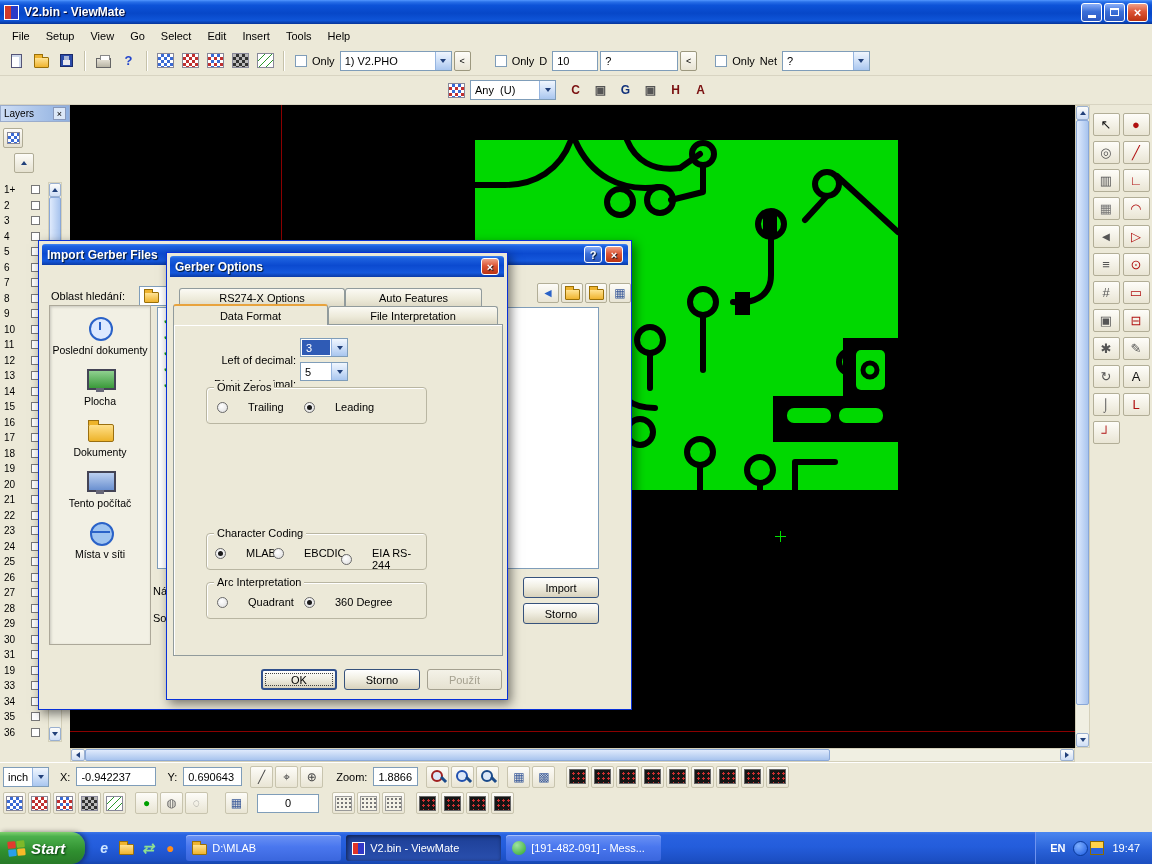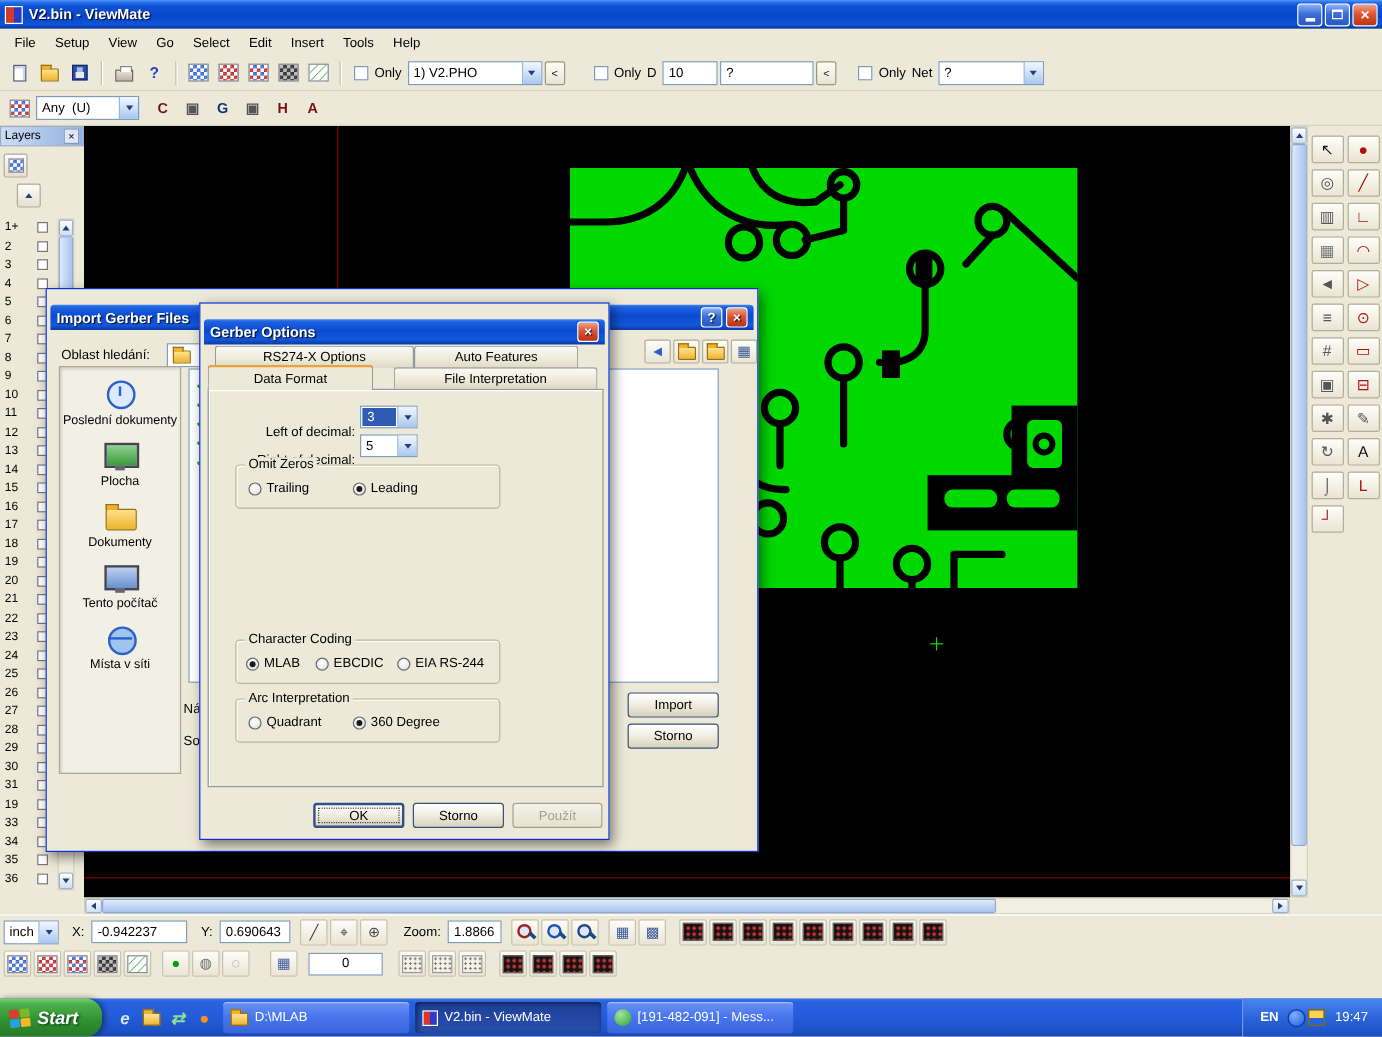--- a/index.html
+++ b/index.html
@@ -14,21 +14,21 @@
 .winbtns{display:flex;gap:2px;}
 .winbtn{width:21px;height:19px;border:1px solid #fff;border-radius:3px;background:linear-gradient(180deg,#8cb0f8,#3a6fd8 45%,#2a57c0);display:flex;align-items:center;justify-content:center;color:#fff;font-size:13px;font-weight:bold;}
 .winbtn.close{background:linear-gradient(180deg,#f0a088,#dd5535 45%,#bb3311);}
 .gl-min{width:8px;height:3px;background:#fff;margin-top:9px;}
 .gl-res{width:9px;height:8px;border:1px solid #fff;border-top-width:2px;}
 
 .menubar{position:absolute;left:0;top:24px;width:1152px;height:24px;background:#ECE9D8;display:flex;align-items:center;padding-left:4px;border-bottom:1px solid #e2deca;}
 .menu-item{padding:3px 8px;}
 .tbrow{position:absolute;left:0;width:1152px;background:#ECE9D8;display:flex;align-items:center;padding-left:5px;gap:2px;border-bottom:1px solid #d8d4c2;}
 #toolbar1{top:46px;height:30px;}
-#toolbar2{top:76px;height:29px;}
+#toolbar2{top:76px;height:29px;justify-content:center;}
 .icons{display:inline-flex;align-items:center;gap:2px;}
 .tbtn{width:23px;height:22px;display:inline-flex;align-items:center;justify-content:center;border:1px solid transparent;border-radius:2px;}
 .sep{width:2px;height:20px;border-left:1px solid #c6c2aa;border-right:1px solid #fff;margin:0 4px;}
 .cb{width:12px;height:12px;background:#fff;border:1px solid #7F9DB9;margin:0 3px 0 4px;display:inline-block;}
 .lbl{margin-right:3px;white-space:nowrap;}
 .combo{display:inline-flex;align-items:stretch;height:20px;background:#fff;border:1px solid #7F9DB9;}
 .combo .val{flex:1;display:flex;align-items:center;padding:0 4px;overflow:hidden;white-space:nowrap;}
 .combo .val.sel{background:#2f5bb5;color:#fff;margin:1px;}
 .combo .drop{width:16px;display:flex;align-items:center;justify-content:center;background:linear-gradient(180deg,#f0f6fe,#cfe0f8 50%,#a9c6ef);border-left:1px solid #96b5e0;}
 .field{height:20px;background:#fff;border:1px solid #7F9DB9;display:inline-flex;align-items:center;padding:0 4px;}
@@ -86,21 +86,21 @@
 #palette{position:absolute;left:1091px;top:113px;width:60px;display:grid;grid-template-columns:27px 27px;gap:5px 3px;justify-content:center;}
 .ptool{width:27px;height:23px;border:1px solid #b2ae97;border-radius:2px;background:linear-gradient(#fefdf9,#e9e5d4);display:inline-flex;align-items:center;justify-content:center;}
 .ptool .ick{font-size:13px;width:21px;height:19px;}
 
 #status1{position:absolute;left:0;top:762px;width:1152px;height:28px;background:#ECE9D8;display:flex;align-items:center;padding-left:3px;gap:3px;border-top:1px solid #fff;}
 #status2{position:absolute;left:0;top:790px;width:1152px;height:26px;background:#ECE9D8;display:flex;align-items:center;padding-left:3px;gap:3px;}
 .sunkbox{background:#fff;border:1px solid #7F9DB9;height:19px;display:inline-flex;align-items:center;padding:0 4px;overflow:hidden;white-space:nowrap;}
 #status1 .tbtn,#status2 .tbtn{border:1px solid #c8c4ae;background:linear-gradient(#fdfcf8,#e9e5d4);}
 
 .dialog{position:absolute;background:#ECE9D8;border:1px solid #0831D9;box-shadow:3px 4px 10px rgba(0,0,0,.5);}
-.dlg-title{position:absolute;left:3px;top:3px;right:3px;height:21px;display:flex;align-items:center;padding:0 5px;color:#fff;font-weight:bold;font-size:12px;text-shadow:1px 1px 1px #012;background:linear-gradient(180deg,#3d85f5 0%,#1e62e0 10%,#0b4ad0 45%,#1558dc 80%,#0a3aa6 100%);border-radius:3px 3px 0 0;gap:3px;margin-top:10px;}
+.dlg-title{position:absolute;left:3px;top:3px;right:3px;height:21px;display:flex;align-items:center;padding:0 5px;color:#fff;font-weight:bold;font-size:12px;text-shadow:1px 1px 1px #012;background:linear-gradient(180deg,#3d85f5 0%,#1e62e0 10%,#0b4ad0 45%,#1558dc 80%,#0a3aa6 100%);border-radius:3px 3px 0 0;gap:3px;}
 .dlg-title .t{flex:1;}
 .dlg-btn{width:18px;height:17px;border:1px solid #fff;border-radius:3px;display:flex;align-items:center;justify-content:center;color:#fff;font-size:11px;font-weight:bold;background:linear-gradient(180deg,#8cb0f8,#3a6fd8 45%,#2a57c0);}
 .dlg-btn.close{background:linear-gradient(180deg,#f0a088,#dd5535 45%,#bb3311);}
 .places{position:absolute;left:10px;top:64px;width:102px;height:340px;background:#f2f0e4;border:1px solid #aca899;box-shadow:inset 1px 1px 3px rgba(0,0,0,.18);display:flex;flex-direction:column;align-items:center;padding-top:10px;gap:11px;}
 .place{width:96px;display:flex;flex-direction:column;align-items:center;gap:2px;text-align:center;font-size:10.5px;line-height:1.15;}
 .pi{width:30px;height:26px;position:relative;}
 .pi-recent::before{content:"";position:absolute;left:4px;top:1px;width:20px;height:20px;border:2px solid #2a62c8;border-radius:50%;background:#dce9ff;}
 .pi-recent::after{content:"";position:absolute;left:14px;top:6px;width:2px;height:8px;background:#2a62c8;}
 .pi-desktop::before{content:"";position:absolute;left:2px;top:2px;width:25px;height:17px;border:2px solid #445;background:linear-gradient(#8fd08f,#3a9a3a);}
 .pi-desktop::after{content:"";position:absolute;left:11px;top:21px;width:8px;height:4px;background:#667;}
@@ -112,23 +112,23 @@
 .pi-network::after{content:"";position:absolute;left:5px;top:11px;width:20px;height:2px;background:#2a62c8;}
 .filelist{position:absolute;left:118px;top:66px;width:442px;height:262px;background:#fff;border:1px solid #7F9DB9;padding:4px 0 0 2px;}
 .fcheck{color:#1b9a1b;font-weight:bold;font-size:11px;height:16px;display:flex;align-items:center;padding-left:3px;}
 .btn{position:absolute;height:21px;border:1px solid #36527c;border-radius:3px;background:linear-gradient(180deg,#ffffff,#f1efe3 45%,#d8d2bc);display:flex;align-items:center;justify-content:center;font-size:11px;font-family:inherit;}
 .btn.default{border:2px solid #30508c;outline:1px dotted #444;outline-offset:-5px;}
 .btn.disabled{color:#a5a190;border-color:#a5a190;background:linear-gradient(#f4f2e8,#e6e2d1);}
 .tabpanel{position:absolute;left:6px;top:71px;width:330px;height:332px;background:#ECE9D8;border:1px solid #919B9C;box-shadow:inset 1px 1px 0 #fff;}
 .tab{position:absolute;display:flex;align-items:center;justify-content:center;border:1px solid #919B9C;border-bottom:none;border-radius:3px 3px 0 0;background:linear-gradient(#fbfaf4,#ece9d8 60%,#dcd8c4);font-size:11px;}
 .tab.active{background:#ECE9D8;z-index:3;border-top:2px solid #e8a33d;}
 .rlab{position:absolute;width:110px;text-align:right;margin-top:12px;}
-.groupbox{position:absolute;border:1px solid #b9b6a2;border-radius:4px;box-shadow:inset 1px 1px 0 #fff;}
+.groupbox{position:absolute;border:1px solid #b9b6a2;border-radius:4px;box-shadow:inset 1px 1px 0 #fff;margin-left:10px;}
 .cap{position:absolute;top:-7px;left:7px;background:#ECE9D8;padding:0 3px;font-size:11px;}
-.ropt{position:absolute;display:flex;align-items:center;gap:4px;}
+.ropt{position:absolute;display:flex;align-items:center;gap:20px;}
 .radio{width:11px;height:11px;border-radius:50%;border:1px solid #6a6a6a;background:radial-gradient(circle at 40% 35%,#fff,#ddd);flex:none;}
 .radio.on::after{content:"";display:block;width:5px;height:5px;border-radius:50%;background:#1a1a1a;margin:2px auto;}
 #imp-tools{position:absolute;left:498px;top:42px;display:flex;gap:2px;}
 #imp-tools .tbtn{width:22px;height:20px;border:1px solid #b2ae97;background:linear-gradient(#fdfcf8,#e8e4d4);}
 
 #taskbar{position:absolute;left:0;top:832px;width:1152px;height:32px;background:linear-gradient(180deg,#3d77e8 0%,#2862e0 9%,#245ddc 45%,#1c4fc4 88%,#1646ad 100%);display:flex;align-items:center;}
 #startbtn{height:32px;padding:0 20px 0 8px;border-radius:0 14px 14px 0;background:linear-gradient(180deg,#7fd06f 0%,#4cb04c 14%,#2f8f2f 60%,#287a28 100%);display:flex;align-items:center;gap:6px;color:#fff;font-weight:bold;font-style:italic;font-size:15px;text-shadow:1px 1px 2px #04380a;box-shadow:2px 0 5px rgba(0,0,0,.45);}
 .xpflag{display:grid;grid-template-columns:8px 8px;gap:1px;transform:rotate(-6deg);}
 .xpflag i{height:7px;border-radius:1px;display:block;}
 #quick{display:flex;align-items:center;margin-left:8px;}
@@ -798,21 +798,21 @@
       <span class="t">Gerber Options</span>
       <span class="dlg-btn close">×</span>
     </div>
     <div class="tabpanel"></div>
     <span class="tab" style="left:12px;top:35px;width:166px;height:19px">
         <span>RS274-X Options</span>
       </span>
     <span class="tab" style="left:178px;top:35px;width:137px;height:19px">
         <span>Auto Features</span>
       </span>
-    <span class="tab active" style="left:6px;top:51px;width:138px;height:21px">
+    <span class="tab active" style="left:6px;top:51px;width:155px;height:21px">
         <span>Data Format</span>
       </span>
     <span class="tab" style="left:161px;top:53px;width:170px;height:18px">
         <span>File Interpretation</span>
       </span>
 
     <span class="rlab" style="left:19px;top:89px">Left of decimal:</span>
     <span class="combo abs" style="left:133px;top:85px;width:48px;height:19px">
       <span class="val sel">3</span>
       <span class="drop">

